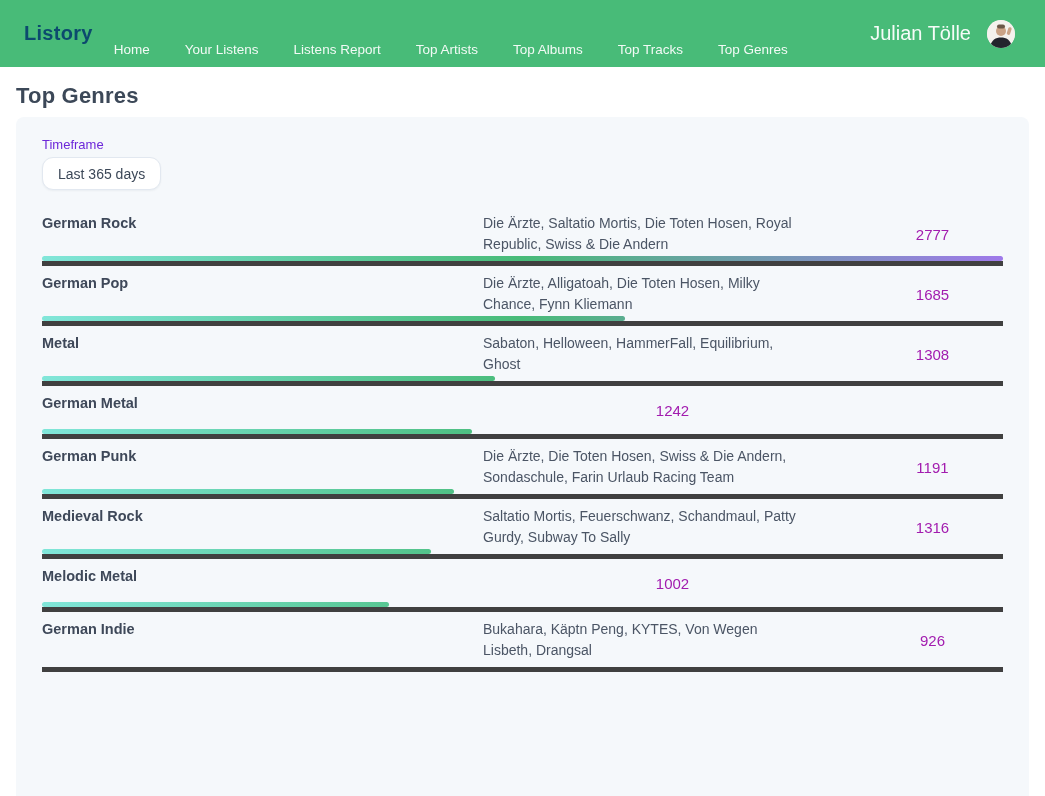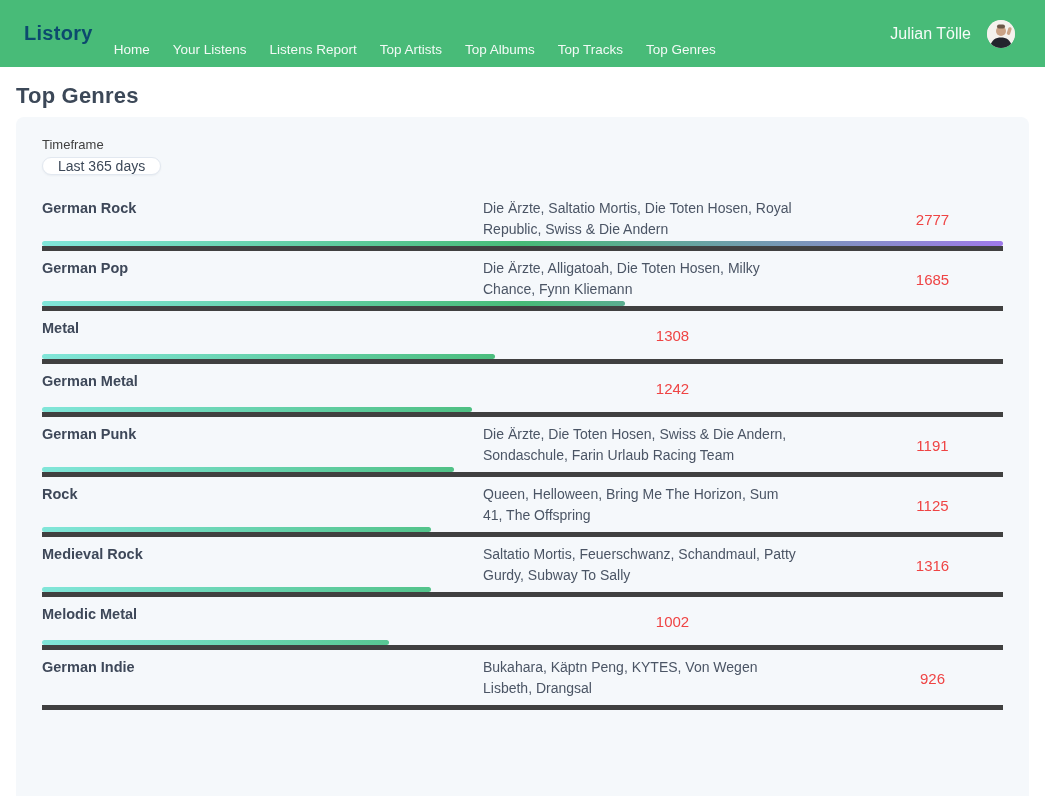--- a/index.html
+++ b/index.html
@@ -15,28 +15,28 @@
   .app-header {
     height: 67px;
     background: var(--header-bg, #48bb78);
     display: flex; align-items: center;
     padding: 0 30px 0 24px;
   }
   .logo {
     color: #0c4a6e; font-size: 20px; font-weight: 700; letter-spacing: .3px;
     cursor: pointer;
   }
-  .main-nav { display: flex; gap: 23px; margin-left: 21px; align-items: flex-start; margin-top: 32px; }
+  .main-nav { display: flex; gap: 35px; margin-left: 21px; align-items: flex-start; margin-top: 32px; }
   .nav-item {
     color: rgba(255,255,255,.93); font-size: 13.5px; text-decoration: none;
     cursor: pointer; white-space: nowrap;
   }
   .header-spacer { flex: 1; }
   .user-area { display: flex; align-items: center; gap: 16px; }
-  .user-name { color: rgba(255,255,255,.95); font-size: 16px; cursor: pointer; text-align: center; }
+  .user-name { color: rgba(255,255,255,.95); font-size: 20px; cursor: pointer; text-align: center; }
   .avatar {
     width: 28px; height: 28px; border-radius: 50%; overflow: hidden;
     display: inline-block; background: #f2efec; cursor: pointer;
   }
   .avatar svg { display: block; }
 
   
   .page-main { padding: 0 16px; }
   .page-title {
     margin: 16px 0 8px 0;
@@ -45,24 +45,24 @@
   .card {
     background: var(--card-bg, #f5f8fb);
     border-radius: 8px;
     padding: 20px 26px 40px 26px;
     min-height: 700px;
   }
 
   
   .filter-label {
     display: block;
-    font-size: 13px; color: #404040; margin-bottom: 5px;
+    font-size: 13px; color: #6d28d9; margin-bottom: 5px;
   }
   .tf-button {
-    height: 18px; padding: 0 15px;
+    height: 33px; padding: 0 15px;
     background: #ffffff;
     border: 1px solid #e2e8f0; border-radius: 11px;
     font-family: inherit; font-size: 14px; color: #3c4858;
     box-shadow: 0 1px 2px rgba(20,40,60,.05);
     cursor: pointer;
   }
 
   
   .genres-table { margin-top: 16px; }
   .genre-row {
@@ -73,21 +73,21 @@
     padding-top: 7px; padding-bottom: 6px;
     min-height: 53px;
   }
   .genre-name {
     font-size: 14.5px; font-weight: 700; color: #3e4859; line-height: 20px;
   }
   .genre-artists {
     font-size: 14px; color: #4b5565; line-height: 21px; max-width: 318px;
   }
   .genre-count {
-    font-size: 15px; color: #ef4444;
+    font-size: 15px; color: #a21caf;
     align-self: center; text-align: center;
   }
   .genre-bar {
     position: absolute; left: 0; bottom: 0;
     height: 5px; border-radius: 3px;
     background-image: linear-gradient(90deg,
       var(--bar-start, #81e6d9) 0%,
       var(--bar-mid, #48bb78) 50%,
       var(--bar-end, #9f7aea) 100%);
     background-repeat: no-repeat;
@@ -139,39 +139,34 @@
     <div class="genre-bar" style="width: 100%; background-size: 100% 100%;"></div>
   </div>
         <div class="genre-row">
     <div class="genre-name">German Pop</div>
     <div class="genre-artists">Die Ärzte, Alligatoah, Die Toten Hosen, Milky Chance, Fynn Kliemann</div>
     <div class="genre-count">1685</div>
     <div class="genre-bar" style="width: 60.677%; background-size: 164.807% 100%;"></div>
   </div>
         <div class="genre-row">
     <div class="genre-name">Metal</div>
+    <div class="genre-artists">Sabaton, Helloween, HammerFall, Equilibrium, Ghost</div>
     <div class="genre-count">1308</div>
     <div class="genre-bar" style="width: 47.1012%; background-size: 212.309% 100%;"></div>
   </div>
         <div class="genre-row">
     <div class="genre-name">German Metal</div>
     <div class="genre-count">1242</div>
     <div class="genre-bar" style="width: 44.7245%; background-size: 223.591% 100%;"></div>
   </div>
         <div class="genre-row">
     <div class="genre-name">German Punk</div>
     <div class="genre-artists">Die Ärzte, Die Toten Hosen, Swiss &amp; Die Andern, Sondaschule, Farin Urlaub Racing Team</div>
     <div class="genre-count">1191</div>
     <div class="genre-bar" style="width: 42.888%; background-size: 233.165% 100%;"></div>
-  </div>
-        <div class="genre-row">
-    <div class="genre-name">Rock</div>
-    <div class="genre-artists">Queen, Helloween, Bring Me The Horizon, Sum 41, The Offspring</div>
-    <div class="genre-count">1125</div>
-    <div class="genre-bar" style="width: 40.5113%; background-size: 246.844% 100%;"></div>
   </div>
         <div class="genre-row">
     <div class="genre-name">Medieval Rock</div>
     <div class="genre-artists">Saltatio Mortis, Feuerschwanz, Schandmaul, Patty Gurdy, Subway To Sally</div>
     <div class="genre-count">1316</div>
     <div class="genre-bar" style="width: 40.4393%; background-size: 247.284% 100%;"></div>
   </div>
         <div class="genre-row">
     <div class="genre-name">Melodic Metal</div>
     <div class="genre-count">1002</div>

